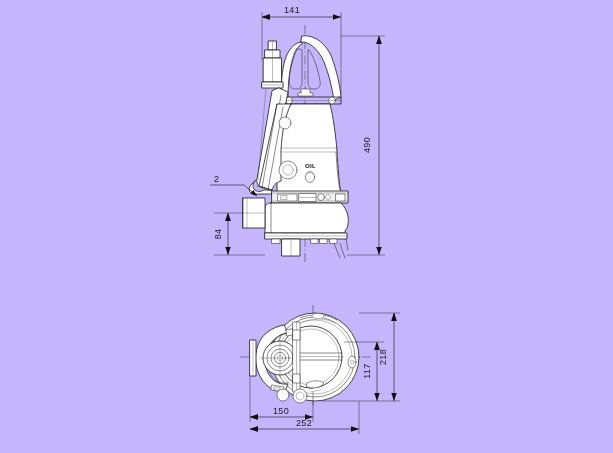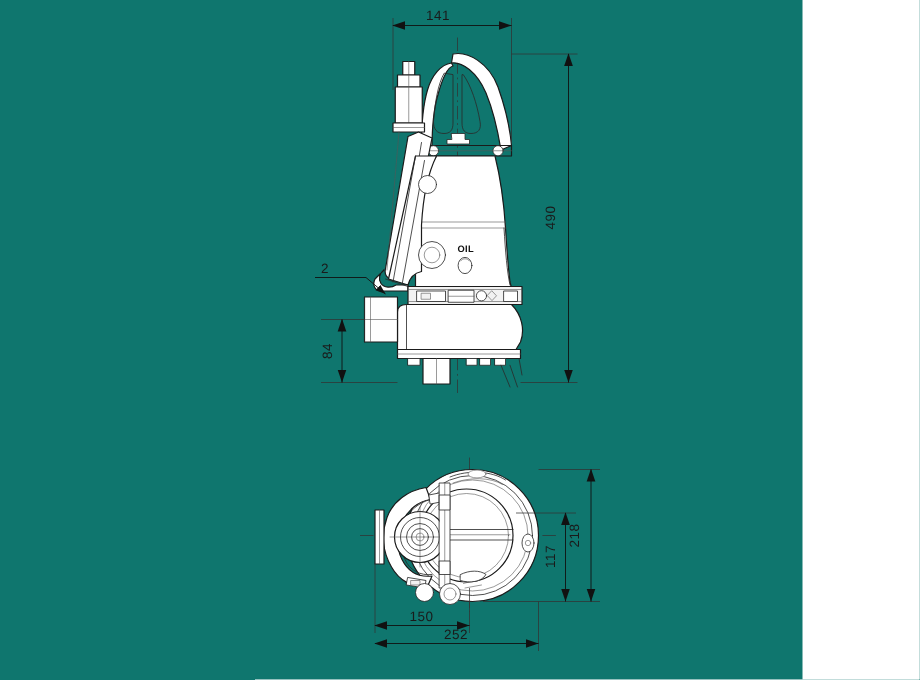--- a/index.html
+++ b/index.html
@@ -5,23 +5,23 @@
   html, body {
     margin: 0;
     padding: 0;
     background: #ffffff;
   }
   body {
     font-family: "Liberation Sans", sans-serif;
   }
   #sheet {
     position: relative;
-    width: 535px;
+    width: 613px;
     height: 453px;
-    background: #0f766e;
+    background: #c4b5fd;
     overflow: hidden;
   }
   #sheet svg {
     position: absolute;
     left: 0;
     top: 0;
     display: block;
   }
   .dim-text {
     font-family: "Liberation Sans", sans-serif;

